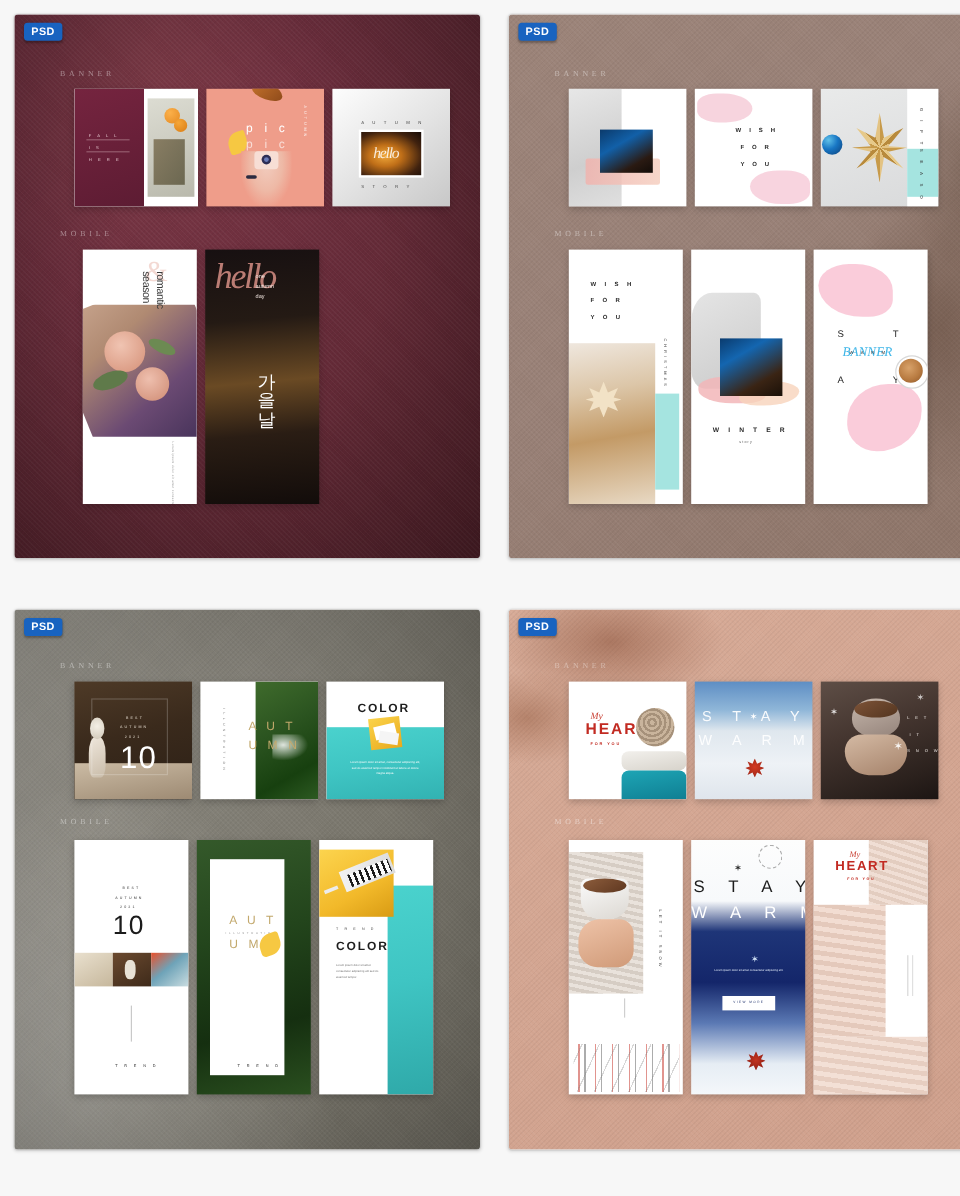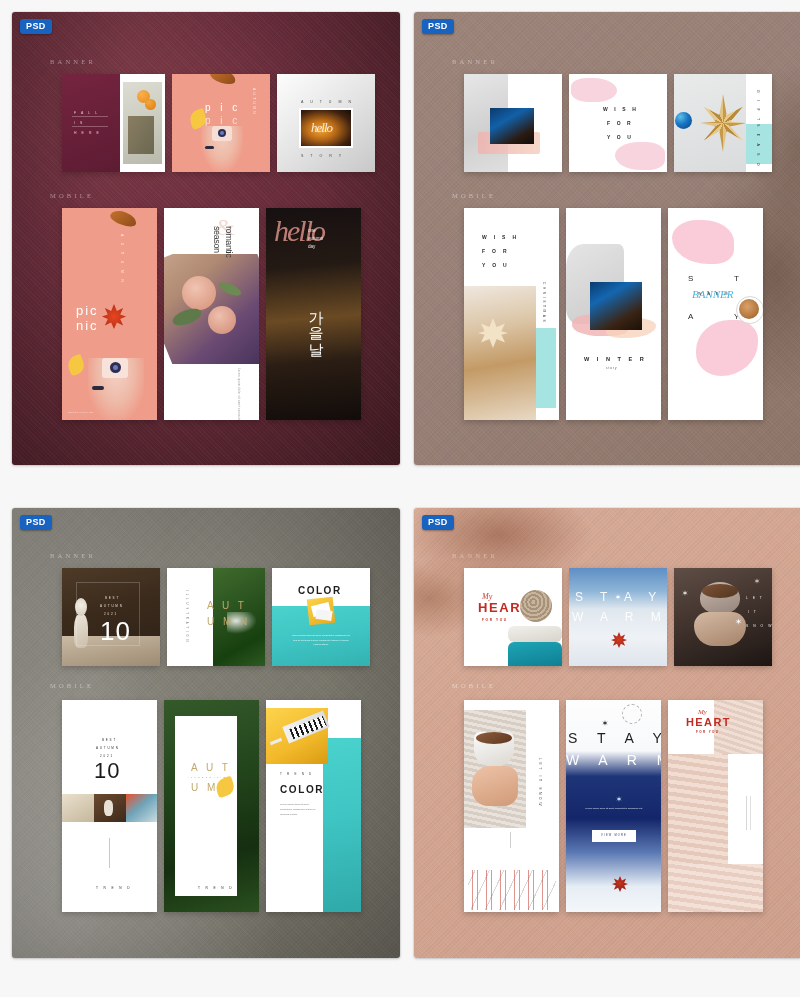--- a/index.html
+++ b/index.html
@@ -7,21 +7,21 @@
   body{
     width:800px;height:997px;overflow:hidden;
     background:#f7f7f7;
     font-family:"Liberation Sans", sans-serif;
   }
   .gallery{
     position:relative;width:800px;height:997px;
     display:grid;
     grid-template-columns:388px 388px;
     grid-template-rows:453px 450px;
-    gap:43px 14px;
+    gap:43px 24px;
     padding:12px 0 0 12px;
     box-sizing:border-box;
   }
   .panel{
     position:relative;overflow:hidden;
     border-radius:3px;
     box-shadow:0 1px 3px rgba(0,0,0,.18), 0 0 0 1px rgba(0,0,0,.05);
   }
   .panel-bg{position:absolute;inset:0;}
   .noise{
@@ -145,34 +145,20 @@
               radial-gradient(ellipse at 40% 55%, #f0a83a 0%, #c06f18 32%, #40220f 72%, #160b06 100%);">
             <div class="txt serif" style="left:10px;top:10px;font-size:13px;font-style:italic;color:rgba(255,255,255,.85);letter-spacing:-1px;">hello</div>
           </div>
         </div>
         <div class="txt sans" style="left:24px;top:80px;font-size:3.6px;letter-spacing:3px;color:#4a4a4a;">S T O R Y</div>
       </div>
     </div>
 
     <div class="row" style="left:50px;top:196px;">
 
-      <div class="card" style="width:95px;height:212px;background:#ef9d8a;">
-        <div class="ph" style="left:48px;top:4px;width:27px;height:13px;border-radius:50%/60% 60% 40% 40%;transform:rotate(20deg);background:linear-gradient(120deg,#c4722c,#8e4a1a);"></div>
-        <div class="txt sans vert" style="left:58px;top:26px;font-size:3.2px;letter-spacing:3px;color:rgba(255,255,255,.85);">A U T U M N</div>
-        <div class="txt sans" style="left:14px;top:95px;font-size:13px;letter-spacing:2px;color:#fff;font-weight:300;">pic</div>
-        <div class="txt sans" style="left:14px;top:110px;font-size:13px;letter-spacing:2px;color:#fff;font-weight:300;">nic</div>
-        <div class="ph" style="left:40px;top:96px;width:24px;height:25px;background:radial-gradient(circle at 50% 50%,#e8451f 0%,#c0341a 60%,#8e2412 100%);clip-path:polygon(50% 0%,62% 28%,88% 16%,76% 42%,100% 50%,76% 60%,88% 86%,62% 74%,50% 100%,38% 74%,12% 86%,24% 60%,0% 50%,24% 42%,12% 16%,38% 28%);"></div>
-        <div class="ph" style="left:6px;top:148px;width:16px;height:18px;border-radius:60% 12% 55% 20%;background:#f6c842;transform:rotate(-22deg);"></div>
-        <div class="ph" style="left:26px;top:150px;width:56px;height:62px;background:radial-gradient(ellipse at 50% 20%,#f4d3c7 0%,#eeb8a6 48%,#ef9d8a 78%);"></div>
-        <div class="ph" style="left:40px;top:150px;width:26px;height:20px;border-radius:3px;background:#f8e3db;"></div>
-        <div class="ph" style="left:48px;top:154px;width:11px;height:11px;border-radius:50%;background:#2d2e55;"></div>
-        <div class="ph" style="left:51px;top:157px;width:5px;height:5px;border-radius:50%;background:#6b7bb8;"></div>
-        <div class="ph" style="left:30px;top:178px;width:12px;height:4px;border-radius:2px;background:#2b2b40;"></div>
-        <div class="txt sans" style="left:6px;top:203px;font-size:2.4px;letter-spacing:.4px;color:rgba(255,255,255,.7);">autumn picnic day</div>
-      </div>
       <div style="width:7px;"></div>
 
       <div class="card" style="width:95px;height:212px;background:#fff;">
         <div class="txt serif" style="left:52px;top:6px;font-size:24px;color:#f3d9d3;">&amp;</div>
         <div class="ph" style="left:0;top:46px;width:95px;height:110px;overflow:hidden;">
           <div class="ph" style="left:-8px;top:-12px;width:120px;height:140px;transform:rotate(-22deg);
             background:linear-gradient(160deg,#c9a68f 0%,#b08a72 28%,#6b4a73 62%,#3b2b52 100%);"></div>
           <div class="ph" style="left:18px;top:22px;width:34px;height:34px;border-radius:50%;background:radial-gradient(circle at 40% 35%,#f0c4b2,#d59077);"></div>
           <div class="ph" style="left:44px;top:52px;width:28px;height:28px;border-radius:50%;background:radial-gradient(circle at 40% 35%,#eebfae,#cf8b73);"></div>
           <div class="ph" style="left:8px;top:56px;width:30px;height:14px;border-radius:50%;background:#5f7a4a;transform:rotate(-20deg);"></div>

